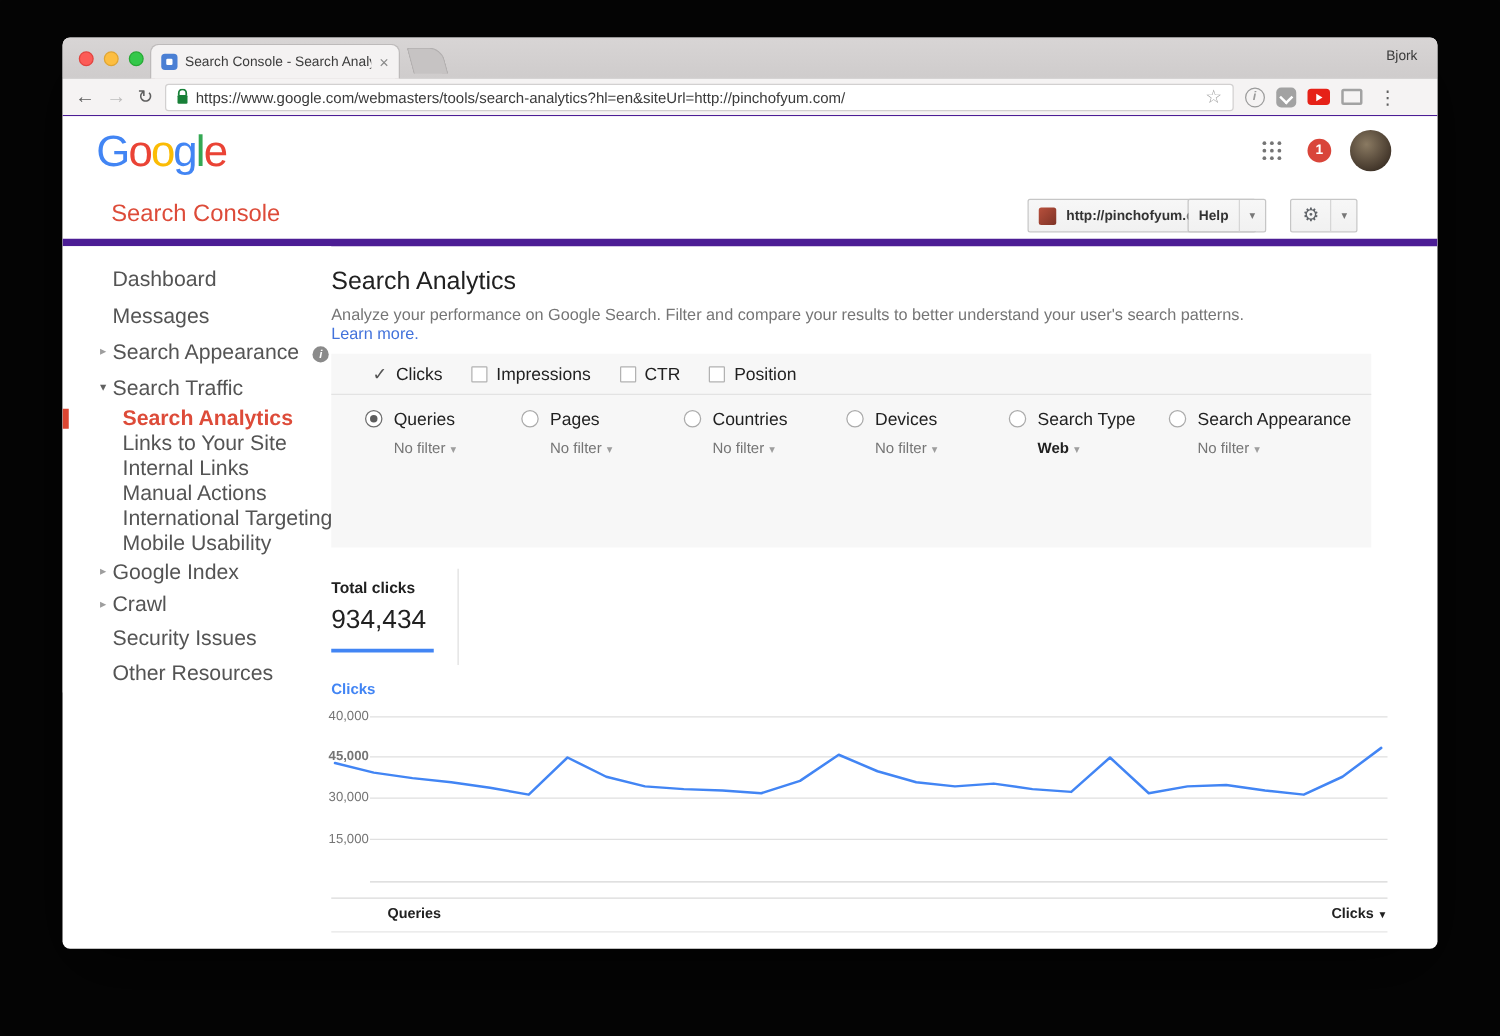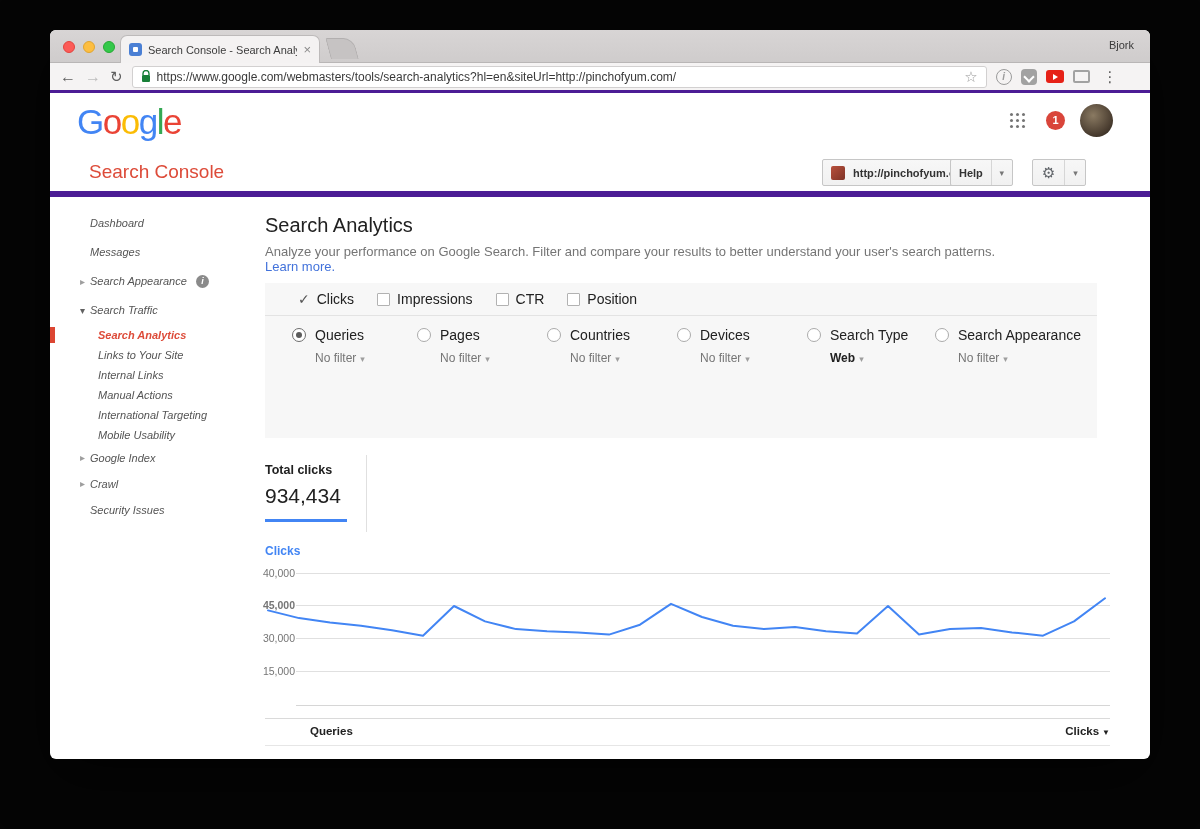--- a/index.html
+++ b/index.html
@@ -21,21 +21,21 @@
   .tab-favicon { width:13px; height:13px; border-radius:3px; background:#4a7fd4; position:relative; flex:0 0 auto; }
   .tab-favicon::after { content:""; position:absolute; left:4px; top:4px; width:5px; height:5px; background:#fff; border-radius:1px; }
   .tab-title { font-size:11px; color:#3c3c3c; white-space:nowrap; overflow:hidden; flex:1 1 auto; }
   .tab-close { font-size:13px; color:#8a8a8a; cursor:default; flex:0 0 auto; }
   .newtab { position:absolute; left:278px; top:8px; width:28px; height:21px; background:#c6c3c3;
             border-radius:2px 10px 0 0; transform:skewX(15deg); border:1px solid #b2afaf; border-bottom:none; }
   .profile-name { position:absolute; right:16px; top:9px; font-size:11px; color:#3a3a3a; }
 
   
   .toolbar { position:absolute; left:0; top:33px; width:1100px; height:30px; background:#f5f3f3;
-             border-bottom:3px solid #4c1d95; display:flex; align-items:center; padding:0 10px; gap:9px; }
+             border-bottom:1px solid #4c1d95; display:flex; align-items:center; padding:0 10px; gap:9px; }
   .nav-ic { font-size:16px; line-height:1; color:#5f5f5f; }
   .nav-ic.back::before { content:"\2190"; }
   .nav-ic.fwd::before { content:"\2192"; color:#bdbcbc; }
   .nav-ic.reload::before { content:"\21BB"; font-size:15px; }
   .addressbar { width:855px; height:22px; background:#fff; border:1px solid #d2d0d0; border-radius:3px;
                 display:flex; align-items:center; padding:0 8px; gap:6px; }
   .url-text { font-size:12px; color:#3a3a3a; white-space:nowrap; overflow:hidden; flex:1 1 auto; }
   .star::before { content:"\2606"; font-size:15px; color:#9a9a9a; }
   .ext { flex:0 0 auto; display:flex; align-items:center; justify-content:center; }
   .info-ext { width:16px; height:16px; border:1.5px solid #9b9b9b; border-radius:50%;
@@ -73,21 +73,21 @@
   .split-caret::after { content:"\25BE"; font-size:9px; color:#777; }
   .prop { left:772px;justify-content:space-between; }
   .prop .favicon { width:14px; height:14px; margin-left:8px; border-radius:2px;
                    background:linear-gradient(135deg,#b8503c,#7e3326); }
   .helpbtn { left:900px; }
   .gearbtn { left:982px; }
   .gear-ic::before { content:"\2699"; font-size:15px; color:#5f6368; padding:0 9px; }
 
   
   .sidebar { position:absolute; left:0; top:167px; width:215px; padding-top:12px; background:#fff; }
-  .s-item { position:relative; padding-left:40px; font-size:11px; color:#545454; white-space:nowrap; cursor:default;font-style:italic; }
+  .s-item { position:relative; padding-left:40px; font-size:17px; color:#545454; white-space:nowrap; cursor:default; }
   .s-item.lvl1 { height:29px; line-height:29px; }
   .s-item.child { height:20px; line-height:20px; padding-left:48px; }
   .s-item.h26 { height:26px; line-height:26px; }
   .s-item.h27 { height:27px; line-height:27px; }
   .s-item.h30 { height:30px; line-height:30px; }
   .s-item.selected { color:#dd4b39; font-weight:bold; }
   .s-item.selected::before { content:""; position:absolute; left:0; top:2px; width:5px; height:16px; background:#dc4632; }
   .tri { position:absolute; left:30px; font-size:10px; color:#9e9e9e; }
   .tri.right::before { content:"\25B8"; }
   .tri.down::before { content:"\25BE"; color:#616161; }
@@ -215,20 +215,21 @@
     <div class="s-item child"><span>Mobile Usability</span></div>
     <div class="s-item lvl1 h26">
       <span class="tri right"></span>
       <span>Google Index</span>
     </div>
     <div class="s-item lvl1 h26">
       <span class="tri right"></span>
       <span>Crawl</span>
     </div>
     <div class="s-item lvl1 h27"><span>Security Issues</span></div>
+    <div class="s-item lvl1 h30"><span>Other Resources</span></div>
   </nav>
 
   <h1 class="page-title" style="font-weight:normal;">Search Analytics</h1>
   <p class="page-desc">
     <span>Analyze your performance on Google Search. Filter and compare your results to better understand your user's search patterns.</span>
     <a class="learn-more" href="#">Learn more.</a>
   </p>
 
   <div class="filter-panel">
     <div class="metrics-row">

